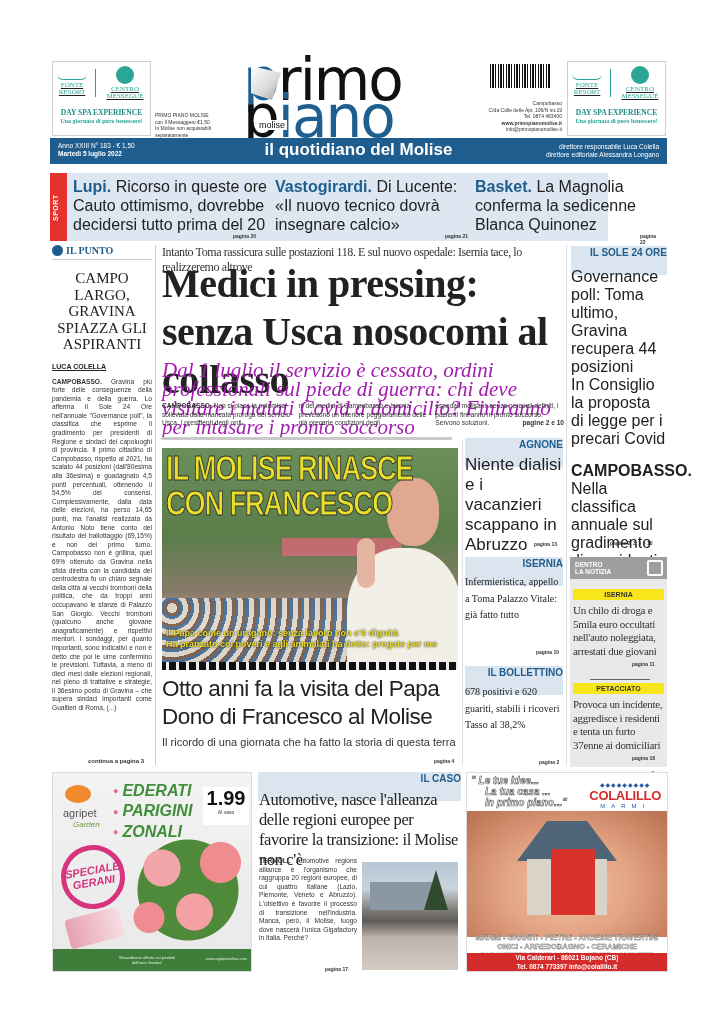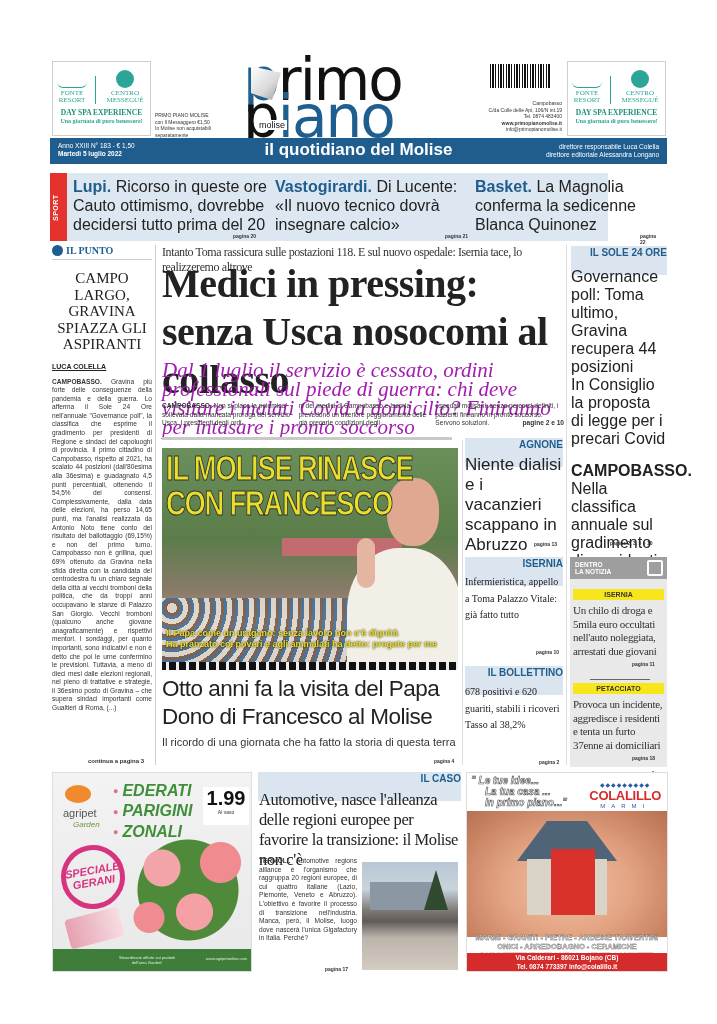--- a/index.html
+++ b/index.html
@@ -2,21 +2,21 @@
 <html><head>
 <meta charset="utf-8">
 <style>
   * { box-sizing: border-box; margin: 0; padding: 0; }
   html, body { width: 717px; height: 1024px; background: #ffffff; overflow: hidden; }
   body { position: relative; font-family: "Liberation Sans", sans-serif; color: #222; }
   .abs { position: absolute; }
 
   
   .ad-box { position: absolute; width: 99px; height: 75px; border: 1px solid #cfcfcf; background: #fff; text-align: center; }
-  .ad-box .logos { display: flex; justify-content: center; align-items: flex-end; height: 42px; gap: 4px; }
+  .ad-box .logos { display: flex; justify-content: center; align-items: center; height: 42px; gap: 4px; text-decoration: underline; }
   .ad-box .fonte { font-family: "Liberation Serif", serif; color: #2aa596; font-size: 7px; line-height: 7px; }
   .ad-box .sep { width: 1px; height: 28px; background: #2aa596; }
   .ad-box .tree { width: 18px; height: 18px; border-radius: 50%; background: #2aa596; margin: 0 auto 2px auto; }
   .ad-box .spa { font-family: "Liberation Serif", serif; font-weight: bold; color: #1d8f7f; font-size: 7.5px; margin-top: 4px; }
   .ad-box .spa2 { font-family: "Liberation Serif", serif; font-weight: bold; color: #2aa596; font-size: 6px; margin-top: 1px; }
   .crown { width: 30px; height: 10px; border-bottom: 1px solid #2aa596; margin: 0 auto 2px auto; border-radius: 0 0 6px 6px; }
 
   .smalltxt { font-size: 5px; line-height: 6.5px; color: #333; }
 
   .logo { position: absolute; left: 243px; top: 60px; width: 215px; height: 78px; }

